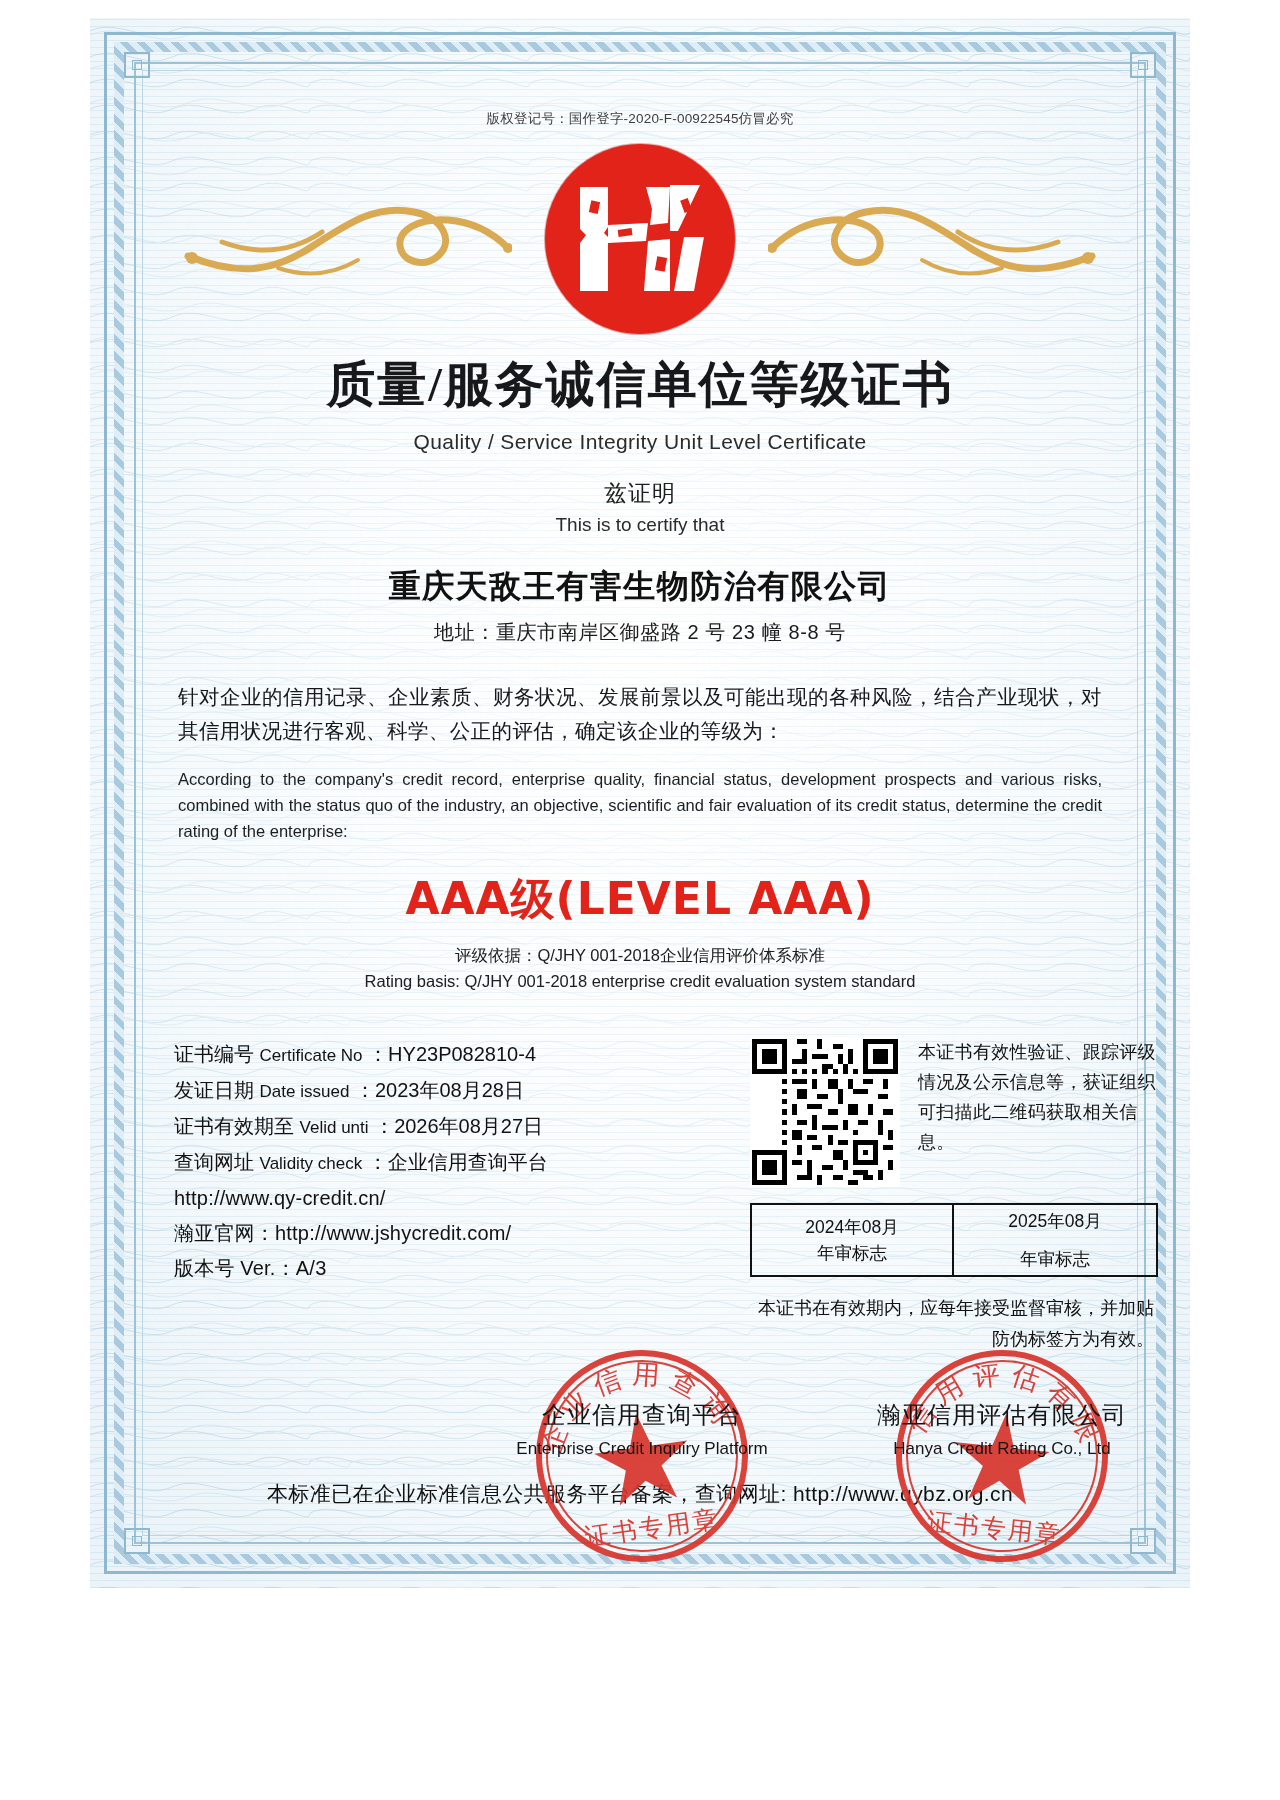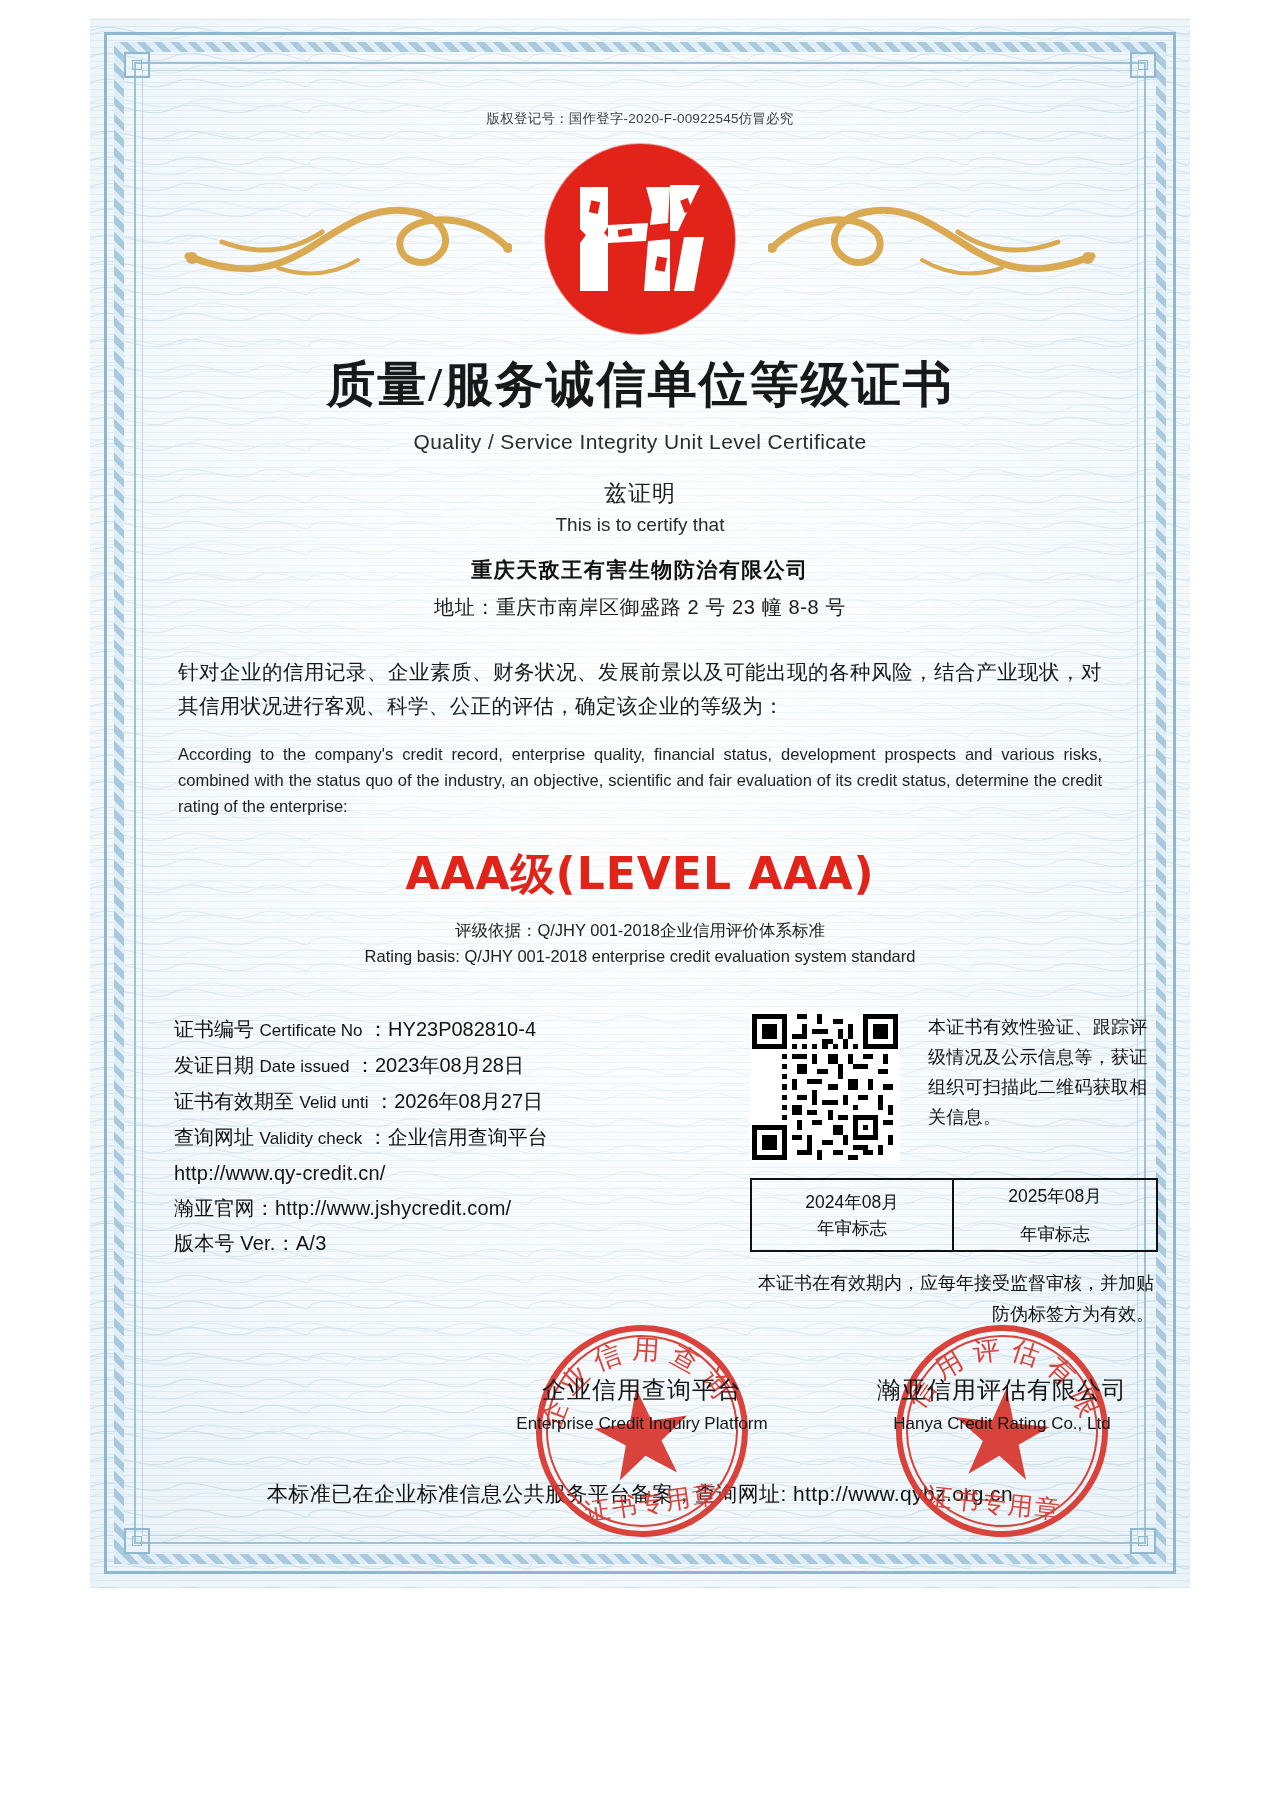--- a/index.html
+++ b/index.html
@@ -160,24 +160,24 @@
     letter-spacing: 1px;
   }
   .certify-en {
     text-align: center;
     font-size: 19px;
     color: #2b2b2b;
     margin-top: 5px;
   }
   .company-name {
     text-align: center;
-    font-size: 21px;
+    font-size: 32px;
     font-weight: bold;
     color: #111;
-    margin-top: 20px;
+    margin-top: 29px;
     letter-spacing: 1.5px;
     font-family: Liberation Serif, serif;
   }
   .company-line {
     text-align: center;
     font-size: 20px;
     color: #1b1b1b;
     margin-top: 10px;
     letter-spacing: 0.6px;
   }
@@ -242,21 +242,21 @@
   .details-left .val { font-size: 20px; }
   .url-line { font-size: 20px; letter-spacing: 0.2px; }
 
   .details-right {
     flex: 1;
     display: flex;
     flex-direction: column;
   }
   .qr-row {
     display: flex;
-    gap: 28px;
+    gap: 18px;
   }
   .qr-box {
     width: 150px;
     height: 150px;
     flex: 0 0 150px;
     background: #fff;
     padding: 2px;
     box-sizing: border-box;
   }
   .qr-note {

